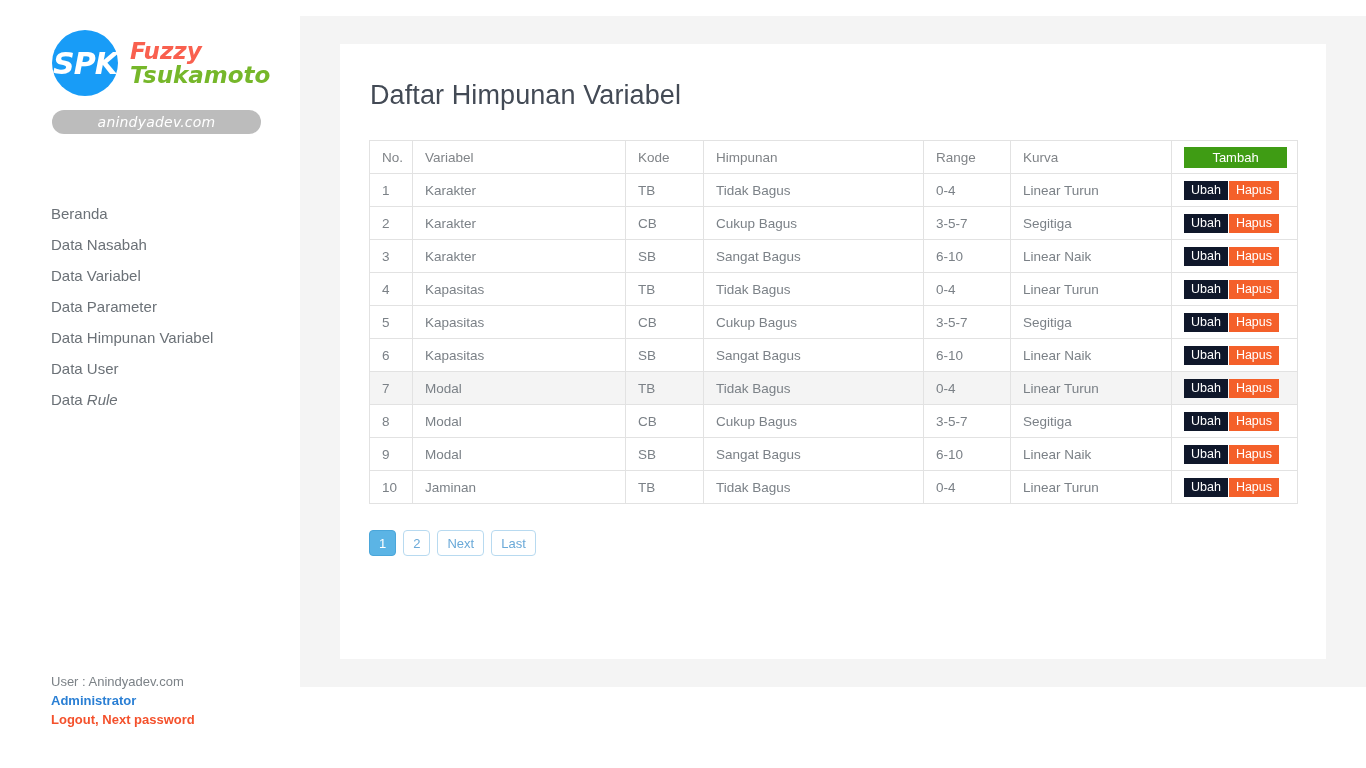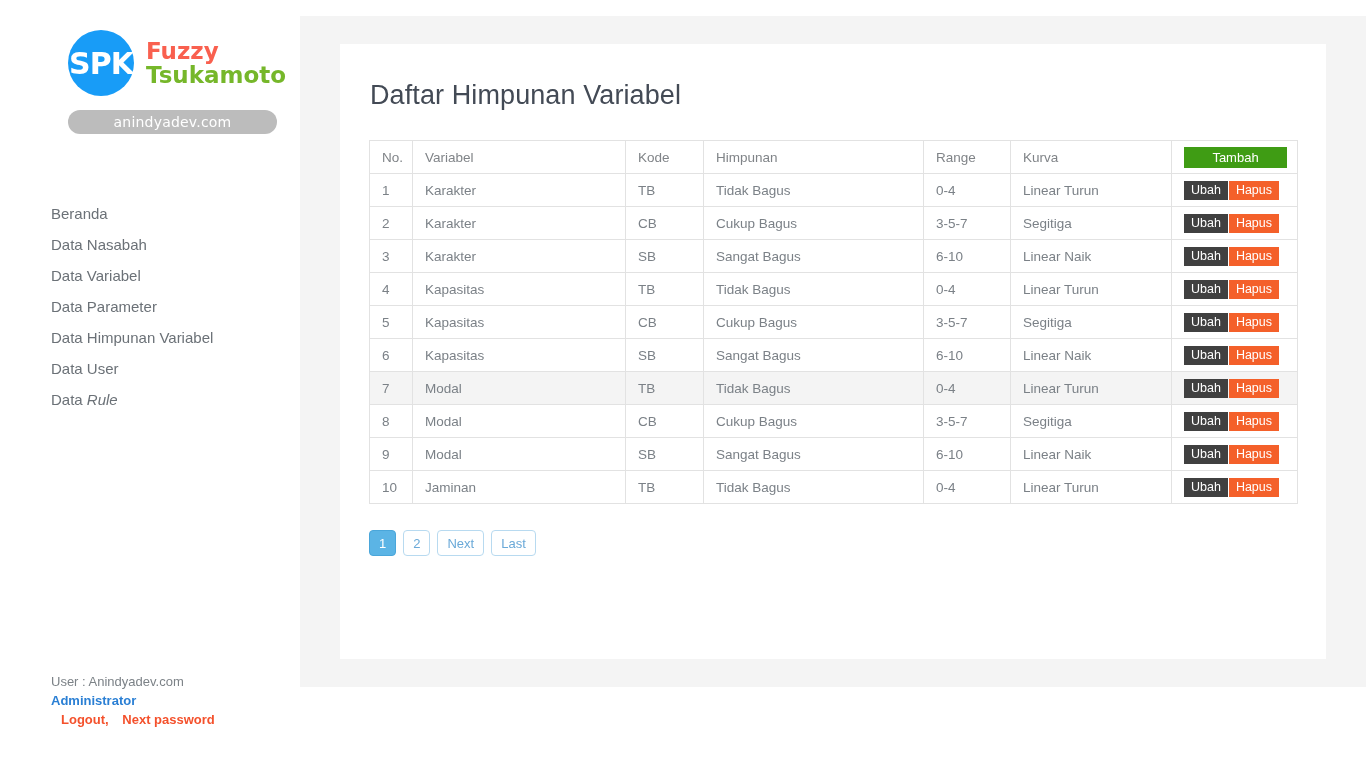--- a/index.html
+++ b/index.html
@@ -14,21 +14,21 @@
 
   #app { position: relative; width: 1366px; height: 768px; background: #ffffff; }
 
   
   #sidebar {
     position: absolute; left: 0; top: 0;
     width: 300px; height: 768px;
     background: #ffffff;
   }
 
-  .brand { position: absolute; left: 16px; top: 30px; width: 300px; }
+  .brand { position: absolute; left: 0; top: 30px; width: 300px; font-style: italic; }
   .brand-row { display: flex; align-items: center; padding-left: 52px; }
   .logo-circle {
     width: 66px; height: 66px; border-radius: 50%;
     background: #189cf7;
     display: flex; align-items: center; justify-content: center;
     flex: none;
   }
   .logo-text {
     color: #ffffff;
     font-weight: bold;
@@ -67,21 +67,21 @@
     text-decoration: none;
     white-space: nowrap;
     cursor: pointer;
   }
   .nav-item i { font-style: italic; }
 
   #user-box { position: absolute; left: 51px; bottom: 38px; line-height: 1.45; }
   .user-line { color: #7c8287; font-size: 13px; }
   .user-role { color: #2a7fd4; font-size: 13px; font-weight: bold; }
   .user-links { font-size: 13px; font-weight: bold; }
-  .user-links a { color: #f4512c; text-decoration: none; cursor: pointer; margin-left: 10px; }
+  .user-links a { color: #f4512c; text-decoration: none; cursor: pointer; }
   .user-links .sep { color: #f4512c; }
 
   
   #page-bg {
     position: absolute; left: 300px; top: 16px;
     width: 1066px; height: 671px;
     background: #f4f4f4;
   }
   #card {
     position: absolute; left: 40px; top: 28px;
@@ -141,21 +141,21 @@
     font-family: "Liberation Sans", sans-serif;
     vertical-align: middle;
   }
   .btn-tambah {
     background: #3f9c14;
     width: 103px;
     text-align: center;
     line-height: 21px;
     font-size: 13px;
   }
-  .btn-ubah  { background: #404040; }
+  .btn-ubah  { background: #0f172a; }
   .btn-hapus { background: #f4602a; margin-left: 1px; }
 
   
   .pager { padding: 26px 0 0 29px; display: flex; gap: 7px; }
   .pg {
     display: inline-flex; align-items: center; justify-content: center;
     min-width: 26px; height: 26px; padding: 0 9px;
     border: 1px solid #b8daf0;
     border-radius: 4px;
     background: #ffffff;

